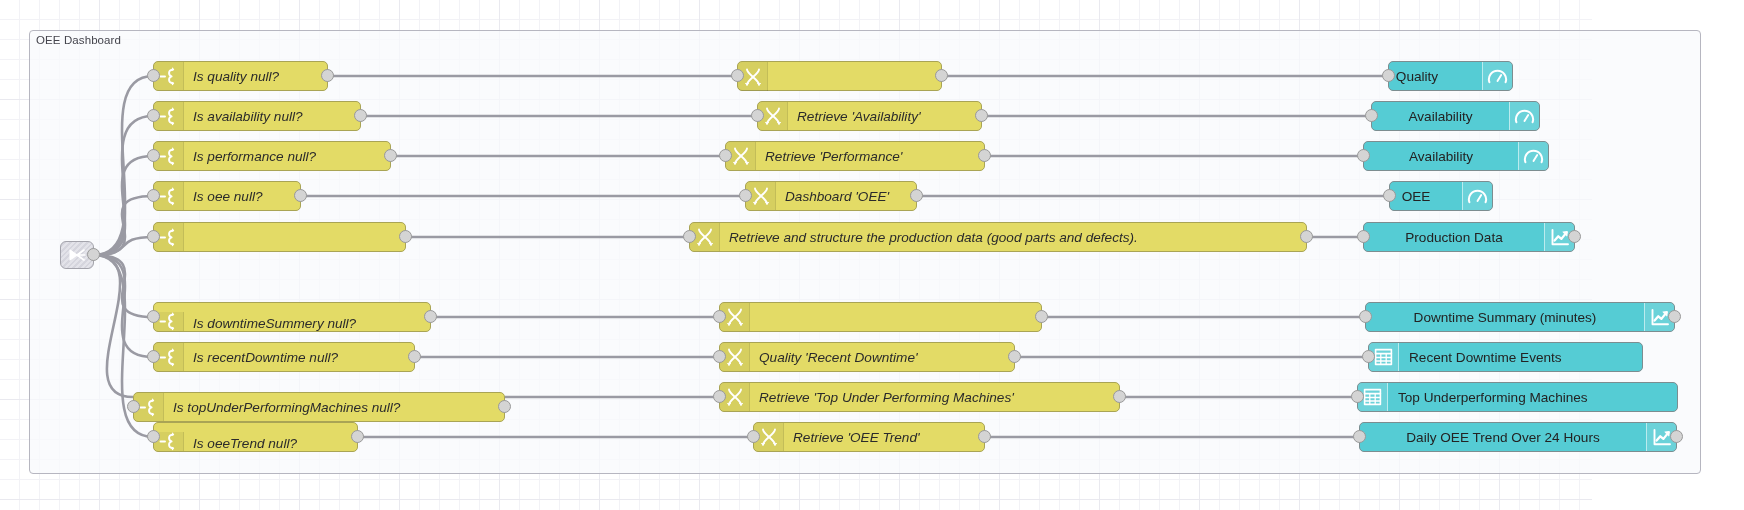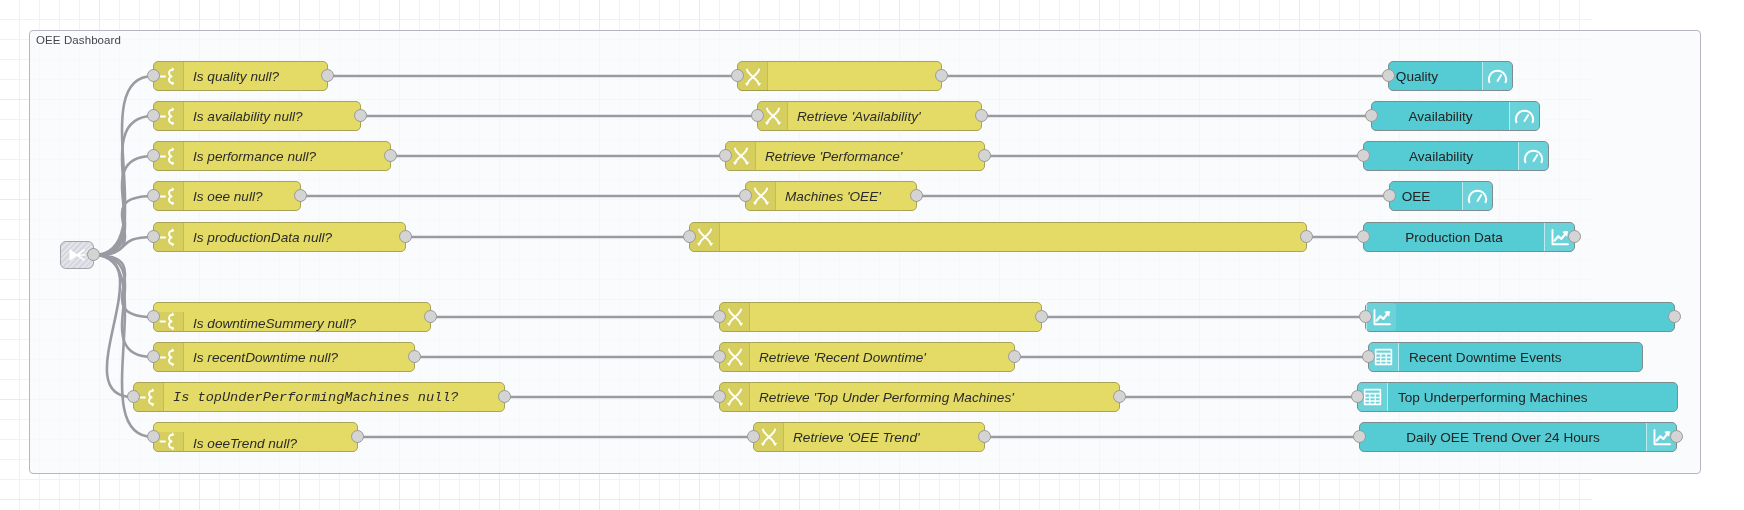--- a/index.html
+++ b/index.html
@@ -345,21 +345,21 @@
       </div>
       <div class="node yellow" style="left: 745px; top: 181px; width: 172px;">
         <div class="icon-box left">
           <svg class="gl" width="20" height="20" viewBox="0 0 20 20">
             <path d="M4 2.5 C4 7 16 13 16 17.5" fill="none" stroke="#fff" stroke-width="1.9" stroke-linecap="round" stroke-linejoin="round"></path>
             <path d="M16 2.5 C16 7 4 13 4 17.5" fill="none" stroke="#fff" stroke-width="1.9" stroke-linecap="round" stroke-linejoin="round"></path>
             <path d="M2.6 16.3 L4.0 18.4 L5.5 16.3" fill="#fff" stroke="#fff" stroke-width="1.0" stroke-linecap="round" stroke-linejoin="round"></path>
             <path d="M14.6 16.3 L16.0 18.4 L17.5 16.3" fill="#fff" stroke="#fff" stroke-width="1.0" stroke-linecap="round" stroke-linejoin="round"></path>
           </svg>
         </div>
-        <div class="lbl">Machines 'OEE'</div>
+        <div class="lbl">Dashboard 'OEE'</div>
         <div class="port in"></div>
         <div class="port out"></div>
       </div>
       <div class="node teal enabled" style="left: 1389px; top: 181px; width: 104px; gap: 20px;">
         <div class="lbl center">OEE</div>
         <div class="icon-box right">
           <svg class="gl" width="21" height="19" viewBox="0 0 21 19">
             <path d="M2.4 15.2 A8.6 8.6 0 1 1 18.6 15.2" fill="none" stroke="#fff" stroke-width="2.0" stroke-linecap="round" stroke-linejoin="round"></path>
             <path d="M10.5 14.0 L14.2 8.0" fill="none" stroke="#fff" stroke-width="1.9" stroke-linecap="round" stroke-linejoin="round"></path>
           </svg>
@@ -368,33 +368,33 @@
       </div>
       <div class="node yellow" style="left: 153px; top: 222px; width: 253px;">
         <div class="icon-box left">
           <svg class="gl" width="19" height="19" viewBox="0 0 19 19">
             <path d="M1.5 9.5 L6 9.5" fill="none" stroke="#fff" stroke-width="1.9" stroke-linecap="round" stroke-linejoin="round"></path>
             <path d="M13.2 2.6 C9.2 3.2 9.0 8.2 12.6 9.4 C9.0 10.6 9.2 15.6 13.2 16.2" fill="none" stroke="#fff" stroke-width="1.9" stroke-linecap="round" stroke-linejoin="round"></path>
             <path d="M13.4 1.2 L14.6 2.7 L12.7 3.6" fill="#fff" stroke="#fff" stroke-width="1.1" stroke-linecap="round" stroke-linejoin="round"></path>
             <path d="M13.4 17.6 L14.6 16.1 L12.7 15.2" fill="#fff" stroke="#fff" stroke-width="1.1" stroke-linecap="round" stroke-linejoin="round"></path>
           </svg>
         </div>
-        <div class="lbl">Is productionData null?</div>
         <div class="port in"></div>
         <div class="port out"></div>
       </div>
       <div class="node yellow" style="left: 689px; top: 222px; width: 618px;">
         <div class="icon-box left">
           <svg class="gl" width="20" height="20" viewBox="0 0 20 20">
             <path d="M4 2.5 C4 7 16 13 16 17.5" fill="none" stroke="#fff" stroke-width="1.9" stroke-linecap="round" stroke-linejoin="round"></path>
             <path d="M16 2.5 C16 7 4 13 4 17.5" fill="none" stroke="#fff" stroke-width="1.9" stroke-linecap="round" stroke-linejoin="round"></path>
             <path d="M2.6 16.3 L4.0 18.4 L5.5 16.3" fill="#fff" stroke="#fff" stroke-width="1.0" stroke-linecap="round" stroke-linejoin="round"></path>
             <path d="M14.6 16.3 L16.0 18.4 L17.5 16.3" fill="#fff" stroke="#fff" stroke-width="1.0" stroke-linecap="round" stroke-linejoin="round"></path>
           </svg>
         </div>
+        <div class="lbl">Retrieve and structure the production data (good parts and defects).</div>
         <div class="port in"></div>
         <div class="port out"></div>
       </div>
       <div class="node teal enabled" style="left: 1363px; top: 222px; width: 212px;">
         <div class="lbl center">Production Data</div>
         <div class="icon-box right">
           <svg class="gl" width="20" height="19" viewBox="0 0 20 19">
             <path d="M2.5 2 L2.5 16.3 L18 16.3" fill="none" stroke="#fff" stroke-width="1.9" stroke-linecap="round" stroke-linejoin="round"></path>
             <path d="M4.6 12.6 L8.3 8.3 L11.4 10.9 L16.6 4.4" fill="none" stroke="#fff" stroke-width="2.3" stroke-linecap="round" stroke-linejoin="round"></path>
             <path d="M13.2 4.0 L17.3 3.6 L16.9 7.7 Z" fill="#fff" stroke="#fff" stroke-width="1.0" stroke-linecap="round" stroke-linejoin="round"></path>
@@ -422,20 +422,21 @@
             <path d="M4 2.5 C4 7 16 13 16 17.5" fill="none" stroke="#fff" stroke-width="1.9" stroke-linecap="round" stroke-linejoin="round"></path>
             <path d="M16 2.5 C16 7 4 13 4 17.5" fill="none" stroke="#fff" stroke-width="1.9" stroke-linecap="round" stroke-linejoin="round"></path>
             <path d="M2.6 16.3 L4.0 18.4 L5.5 16.3" fill="#fff" stroke="#fff" stroke-width="1.0" stroke-linecap="round" stroke-linejoin="round"></path>
             <path d="M14.6 16.3 L16.0 18.4 L17.5 16.3" fill="#fff" stroke="#fff" stroke-width="1.0" stroke-linecap="round" stroke-linejoin="round"></path>
           </svg>
         </div>
         <div class="port in"></div>
         <div class="port out"></div>
       </div>
       <div class="node teal enabled" style="left: 1365px; top: 302px; width: 310px;">
+        <div class="lbl center">Downtime Summary (minutes)</div>
         <div class="icon-box right">
           <svg class="gl" width="20" height="19" viewBox="0 0 20 19">
             <path d="M2.5 2 L2.5 16.3 L18 16.3" fill="none" stroke="#fff" stroke-width="1.9" stroke-linecap="round" stroke-linejoin="round"></path>
             <path d="M4.6 12.6 L8.3 8.3 L11.4 10.9 L16.6 4.4" fill="none" stroke="#fff" stroke-width="2.3" stroke-linecap="round" stroke-linejoin="round"></path>
             <path d="M13.2 4.0 L17.3 3.6 L16.9 7.7 Z" fill="#fff" stroke="#fff" stroke-width="1.0" stroke-linecap="round" stroke-linejoin="round"></path>
           </svg>
         </div>
         <div class="port in"></div>
         <div class="port out"></div>
       </div>
@@ -454,37 +455,37 @@
       </div>
       <div class="node yellow" style="left: 719px; top: 342px; width: 296px;">
         <div class="icon-box left">
           <svg class="gl" width="20" height="20" viewBox="0 0 20 20">
             <path d="M4 2.5 C4 7 16 13 16 17.5" fill="none" stroke="#fff" stroke-width="1.9" stroke-linecap="round" stroke-linejoin="round"></path>
             <path d="M16 2.5 C16 7 4 13 4 17.5" fill="none" stroke="#fff" stroke-width="1.9" stroke-linecap="round" stroke-linejoin="round"></path>
             <path d="M2.6 16.3 L4.0 18.4 L5.5 16.3" fill="#fff" stroke="#fff" stroke-width="1.0" stroke-linecap="round" stroke-linejoin="round"></path>
             <path d="M14.6 16.3 L16.0 18.4 L17.5 16.3" fill="#fff" stroke="#fff" stroke-width="1.0" stroke-linecap="round" stroke-linejoin="round"></path>
           </svg>
         </div>
-        <div class="lbl">Retrieve 'Recent Downtime'</div>
+        <div class="lbl">Quality 'Recent Downtime'</div>
         <div class="port in"></div>
         <div class="port out"></div>
       </div>
       <div class="node teal enabled" style="left: 1368px; top: 342px; width: 275px;">
         <div class="icon-box left">
           <svg class="gl" width="19" height="18" viewBox="0 0 19 18">
             <path d="M1.6 1.6 L17.4 1.6 L17.4 16.4 L1.6 16.4 Z" fill="none" stroke="#fff" stroke-width="1.6" stroke-linecap="round" stroke-linejoin="round"></path>
             <path d="M1.6 5.6 L17.4 5.6" fill="none" stroke="#fff" stroke-width="1.6" stroke-linecap="round" stroke-linejoin="round"></path>
             <path d="M1.6 9.5 L17.4 9.5 M1.6 13.0 L17.4 13.0" fill="none" stroke="#fff" stroke-width="1.3" stroke-linecap="round" stroke-linejoin="round"></path>
             <path d="M6.8 5.6 L6.8 16.4 M12.2 5.6 L12.2 16.4" fill="none" stroke="#fff" stroke-width="1.3" stroke-linecap="round" stroke-linejoin="round"></path>
           </svg>
         </div>
         <div class="lbl left">Recent Downtime Events</div>
         <div class="port in"></div>
       </div>
-      <div class="node yellow" style="left: 133px; top: 382px; width: 372px; font-family: Liberation Mono, monospace;">
+      <div class="node yellow" style="left: 133px; top: 392px; width: 372px;">
         <div class="icon-box left">
           <svg class="gl" width="19" height="19" viewBox="0 0 19 19">
             <path d="M1.5 9.5 L6 9.5" fill="none" stroke="#fff" stroke-width="1.9" stroke-linecap="round" stroke-linejoin="round"></path>
             <path d="M13.2 2.6 C9.2 3.2 9.0 8.2 12.6 9.4 C9.0 10.6 9.2 15.6 13.2 16.2" fill="none" stroke="#fff" stroke-width="1.9" stroke-linecap="round" stroke-linejoin="round"></path>
             <path d="M13.4 1.2 L14.6 2.7 L12.7 3.6" fill="#fff" stroke="#fff" stroke-width="1.1" stroke-linecap="round" stroke-linejoin="round"></path>
             <path d="M13.4 17.6 L14.6 16.1 L12.7 15.2" fill="#fff" stroke="#fff" stroke-width="1.1" stroke-linecap="round" stroke-linejoin="round"></path>
           </svg>
         </div>
         <div class="lbl">Is topUnderPerformingMachines null?</div>
         <div class="port in"></div>

